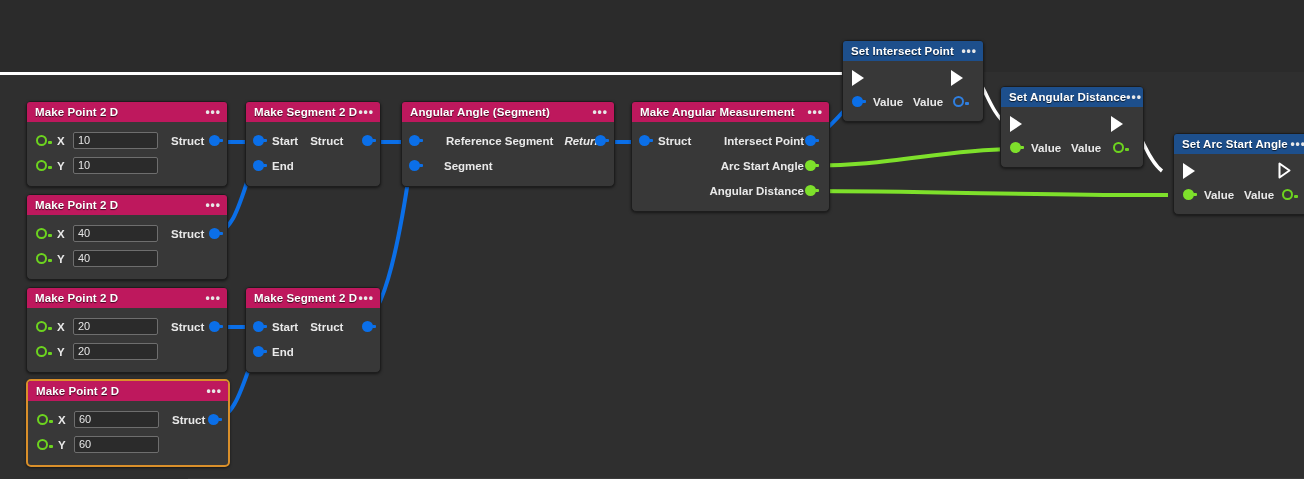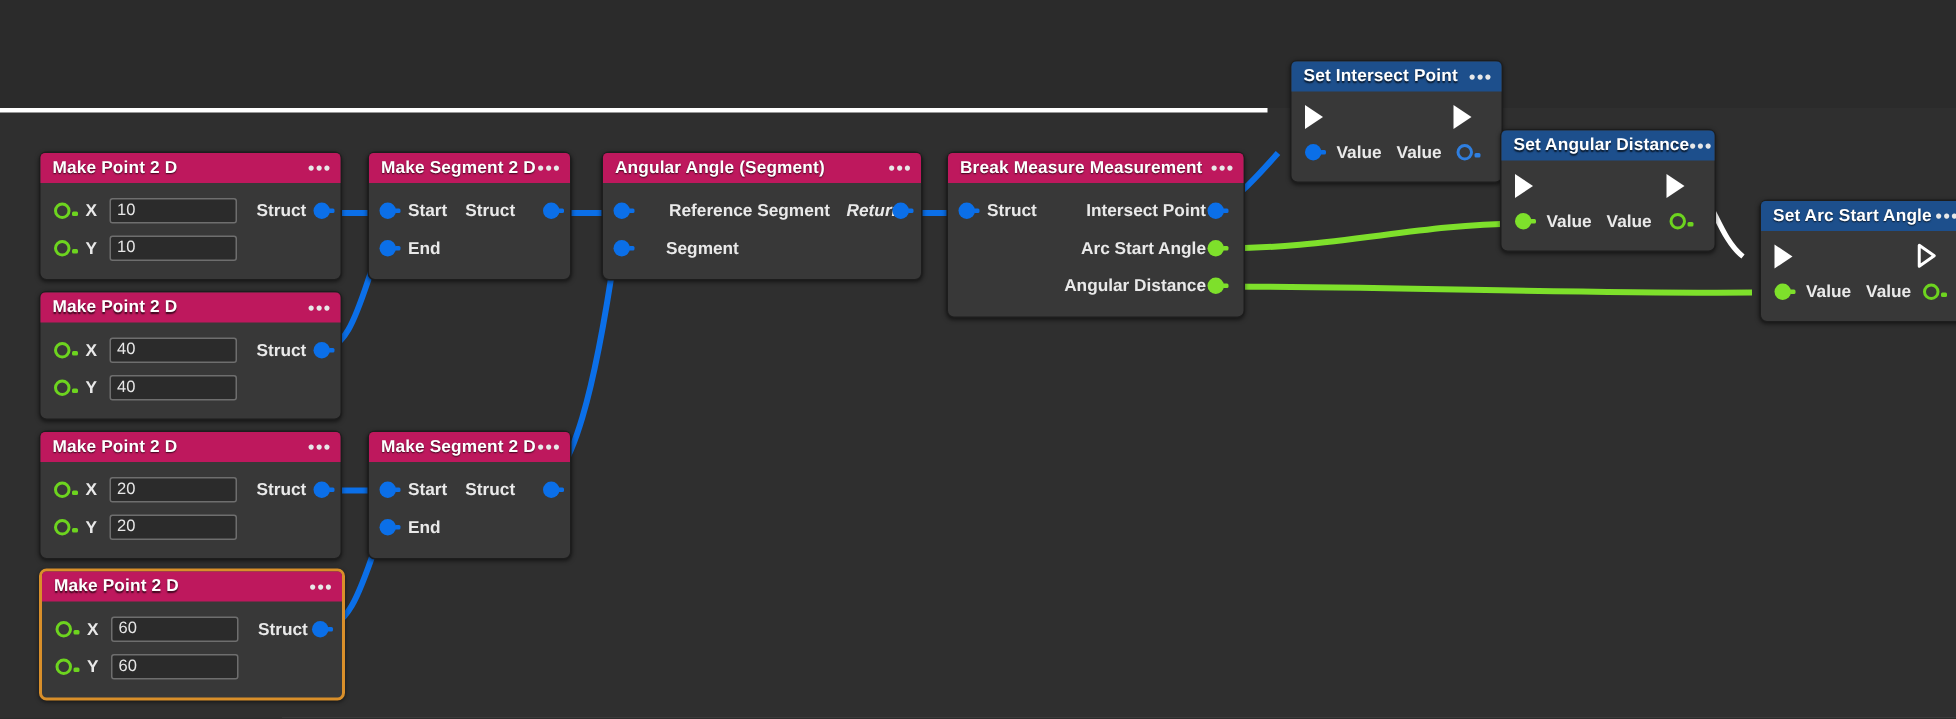--- a/index.html
+++ b/index.html
@@ -274,21 +274,21 @@
         <span class="pin blue-f" style="left:7px;top:7px;">
             <i class="nub"></i>
           </span>
         <span class="lbl">Segment</span>
       </div>
     </div>
   </div>
 
   <div class="node" style="left:631px;top:101px;width:197px;">
     <div class="hdr hdr-green">
-      <span class="ttl">Break Measure Measurement</span>
+      <span class="ttl">Make Angular Measurement</span>
       <span class="dots">•••</span>
     </div>
     <div class="body">
       <div class="row" style="padding-left:26px;">
         <span class="pin blue-f" style="left:7px;top:7px;">
             <i class="nub"></i>
           </span>
         <span class="lbl">Struct</span>
         <span class="spacer"></span>
         <span class="lbl" style="margin-right:25px;">Intersect Point</span>
@@ -306,21 +306,21 @@
       <div class="row">
         <span class="spacer"></span>
         <span class="lbl" style="margin-right:25px;">Angular Distance</span>
         <span class="pin green-f" style="left:173px;top:7px;">
             <i class="nub"></i>
           </span>
       </div>
     </div>
   </div>
 
-  <div class="node" style="left:860px;top:40px;width:140px;">
+  <div class="node" style="left:842px;top:40px;width:140px;">
     <div class="hdr hdr-blue">
       <span class="ttl">Set Intersect Point</span>
       <span class="dots">•••</span>
     </div>
     <div class="body" style="padding-top:4px;">
       <div class="row" style="height:26px;">
         <span class="exec filled" style="left:9px;top:5px;"></span>
         <span class="exec filled" style="left:108px;top:5px;"></span>
       </div>
       <div class="row" style="padding-left:30px;height:22px;">

